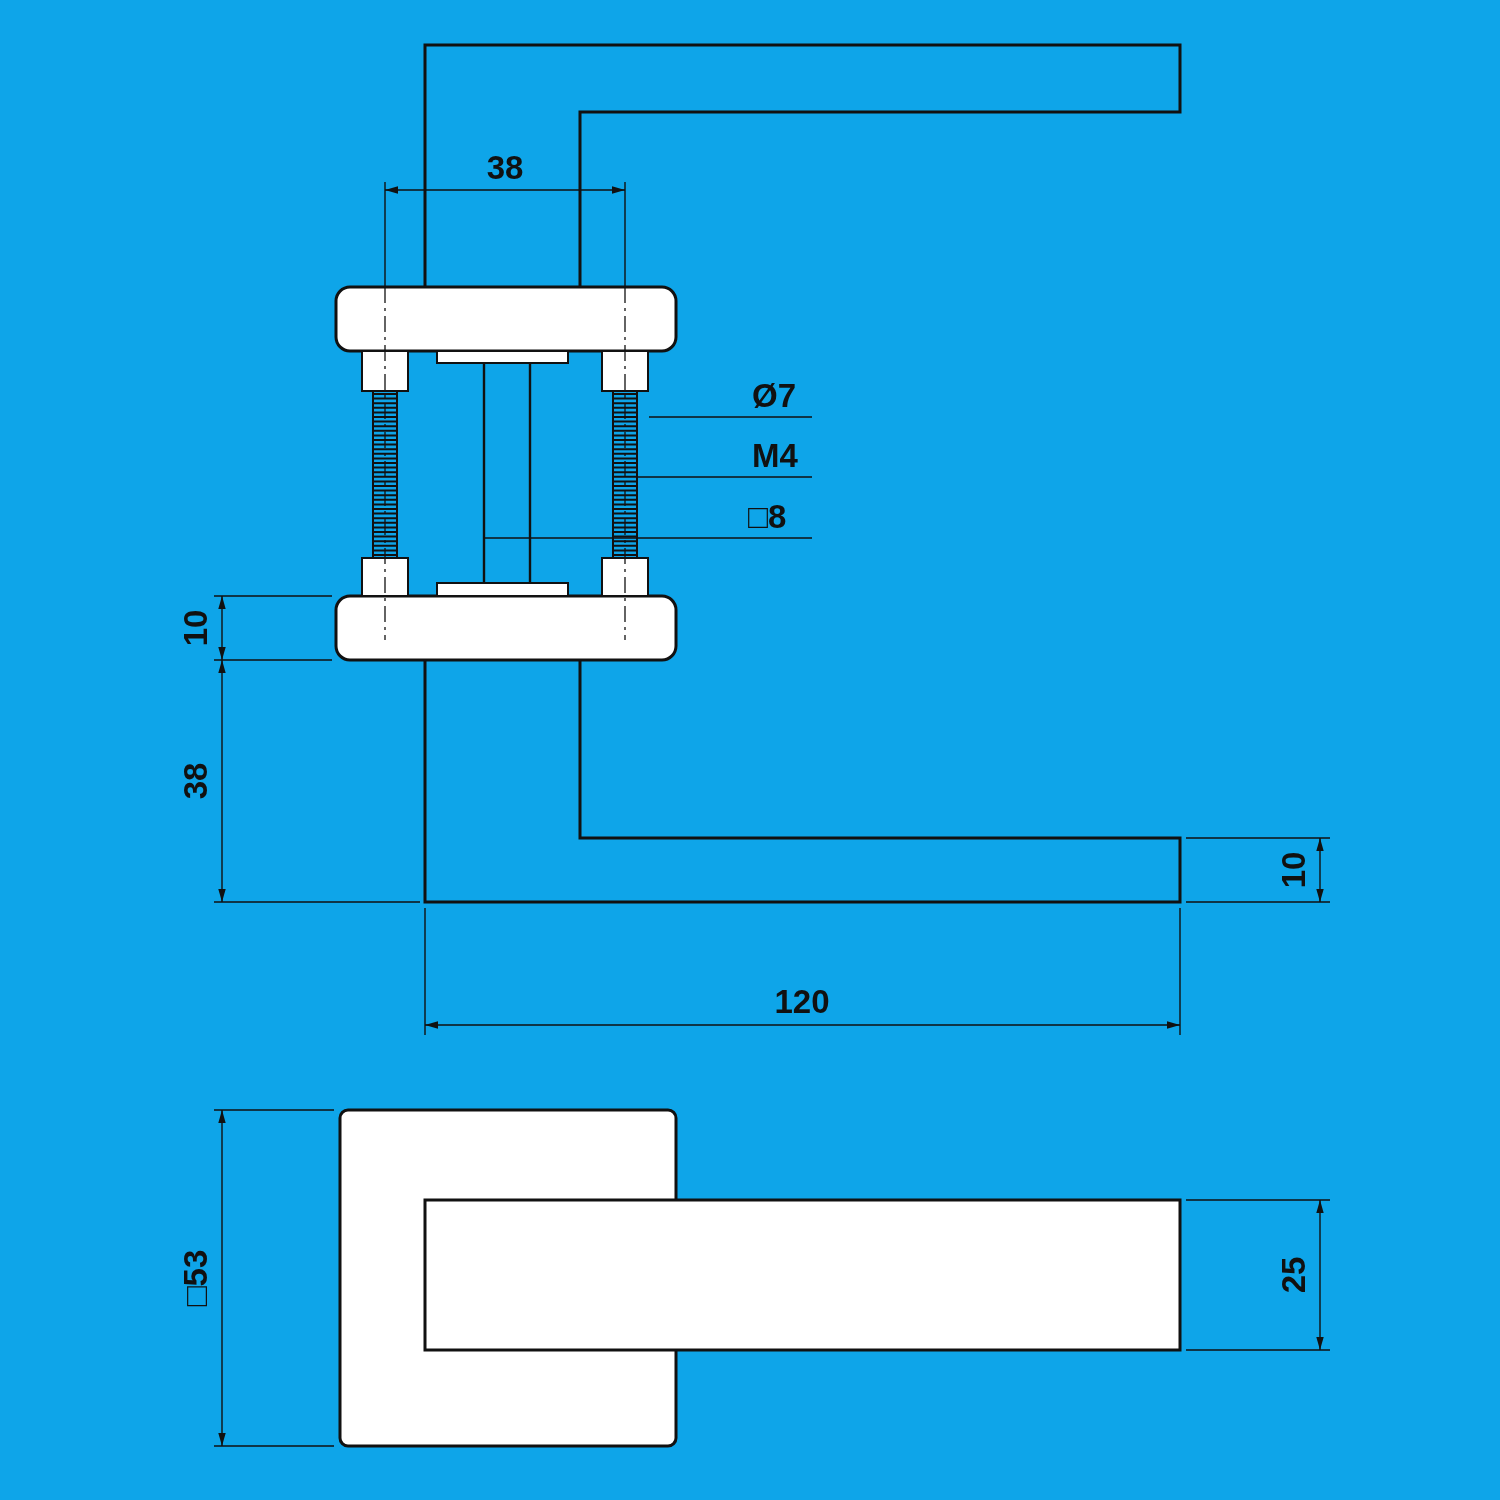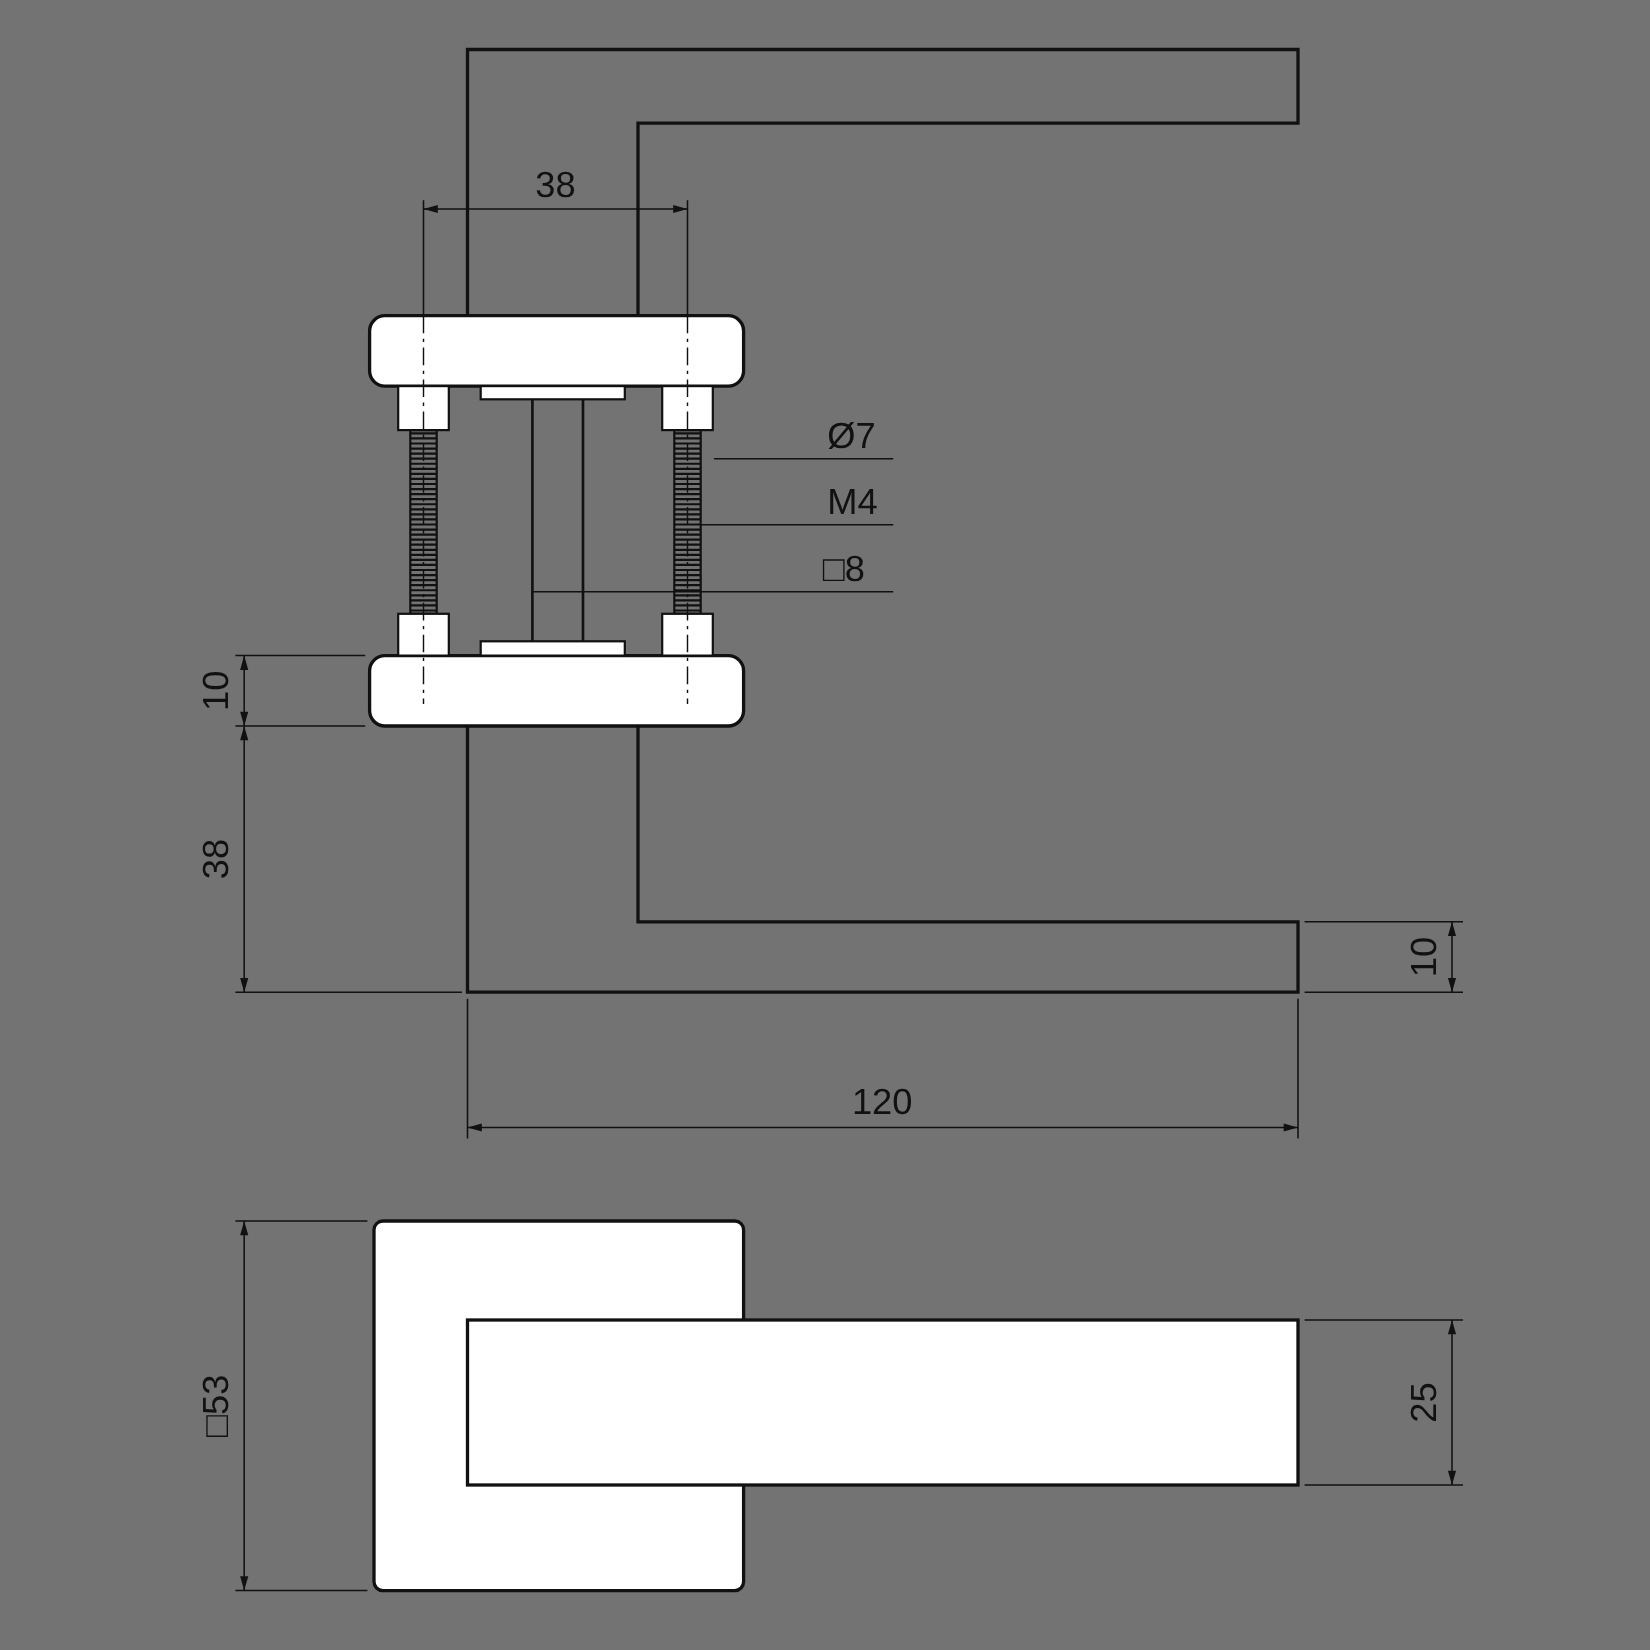--- a/index.html
+++ b/index.html
@@ -1,16 +1,16 @@
 <!DOCTYPE html>
 <html><head>
 <meta charset="utf-8">
 <style>
   html, body { margin: 0; padding: 0; background: #ffffff; }
-  .sheet { width: 1500px; height: 1500px; background: #737373; position: relative; }
+  .sheet { width: 1500px; height: 1500px; background: #0ea5e9; position: relative; font-weight: bold; }
   svg { display: block; }
   text {
     font-family: "Liberation Sans", "DejaVu Sans", sans-serif;
     font-size: 33px;
     fill: #111111;
     stroke: none;
   }
 </style>
 </head>
 <body>

